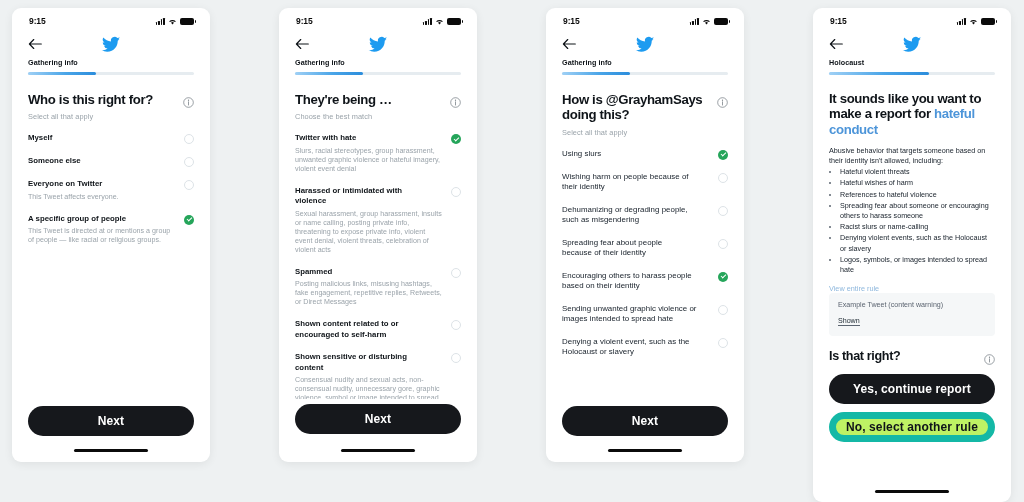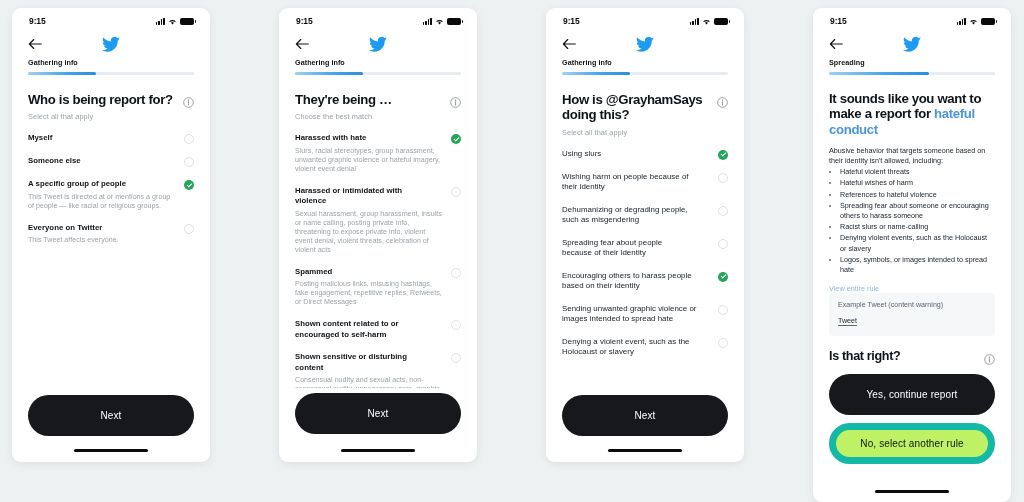--- a/index.html
+++ b/index.html
@@ -93,22 +93,22 @@
   .rulelink { display:block; font-size: 7.3px; color: #8fb8dd; margin-top: 9px; cursor: pointer; }
 
   .examplebox { background: #f5f7f8; border-radius: 4px; padding: 8px 9px 9px 9px; }
   .ex-title { font-size: 7.1px; color: #5b6470; }
   .ex-view { display:inline-block; font-size: 7.1px; color: #1b2730; margin-top: 7px;
              border-bottom: 1px solid #5b6470; cursor: pointer; }
 
   h2.q { font-size: 12.6px; font-weight: 700; color: #0f1419; letter-spacing: -0.35px; }
 
   
-  .btn { height: 41px; border-radius: 999px; display: flex; align-items: center;
-         justify-content: center; font-size: 10px; font-weight: 400; cursor: pointer;
+  .btn { height: 30px; border-radius: 999px; display: flex; align-items: center;
+         justify-content: center; font-size: 12px; font-weight: 700; cursor: pointer;
          letter-spacing: .12px; }
   .btn.dark { background: #16181c; color: #fff; }
   .btn.light { background: #bef264; color: #0f1419; border: 7px solid #14b8a6; }
 
   .footer { position: absolute; left: 0; right: 0; padding: 0 16px; }
   .footer.f1 { bottom: 26px; }
   .footer.sticky { background: #fff; padding-top: 5px; padding-bottom: 2px; }
 
   .homebar { position: absolute; left: 50%; transform: translateX(-50%);
              width: 74px; height: 3px; border-radius: 3px; background: #0b0b0b; }
@@ -146,21 +146,21 @@
           </svg></span>
     </div>
     <div class="steprow">
       <div class="steplabel">Gathering info</div>
       <div class="track">
         <div class="fill" style="width:41%"></div>
       </div>
     </div>
     <div class="screen">
       <div class="titlerow">
-        <h1 class="title">Who is being report for?</h1>
+        <h1 class="title">Who is this right for?</h1>
         <span class="infoicon"><svg viewBox="0 0 24 24" width="11" height="11">
               <circle cx="12" cy="12" r="10.5" fill="none" stroke="#6e767d" stroke-width="1.5"></circle>
               <circle cx="12" cy="7" r="1.3" fill="#6e767d"></circle>
               <path d="M12 10.5v7" stroke="#6e767d" stroke-width="1.6" stroke-linecap="round"></path>
             </svg></span>
       </div>
       <div class="subtitle">Select all that apply</div>
 
       <div class="opt">
         <div>
@@ -169,31 +169,31 @@
         <span class="radio"></span>
       </div>
       <div class="opt">
         <div>
             <div class="opt-lbl">Someone else</div>
           </div>
         <span class="radio"></span>
       </div>
       <div class="opt">
         <div>
+          <div class="opt-lbl">Everyone on Twitter</div>
+          <div class="opt-desc">This Tweet affects everyone.</div>
+        </div>
+        <span class="radio"></span>
+      </div>
+      <div class="opt">
+        <div>
           <div class="opt-lbl">A specific group of people</div>
           <div class="opt-desc">This Tweet is directed at or mentions a group of people — like racial or religious groups.</div>
         </div>
         <span class="radio on"></span>
-      </div>
-      <div class="opt">
-        <div>
-          <div class="opt-lbl">Everyone on Twitter</div>
-          <div class="opt-desc">This Tweet affects everyone.</div>
-        </div>
-        <span class="radio"></span>
       </div>
     </div>
     <div class="footer f1">
       <div class="btn dark">Next</div>
     </div>
     <div class="homebar" style="bottom:10px"></div>
   </div>
 
   <div class="phone" id="phone2">
     <div class="statusbar">
@@ -234,21 +234,21 @@
         <span class="infoicon"><svg viewBox="0 0 24 24" width="11" height="11">
               <circle cx="12" cy="12" r="10.5" fill="none" stroke="#6e767d" stroke-width="1.5"></circle>
               <circle cx="12" cy="7" r="1.3" fill="#6e767d"></circle>
               <path d="M12 10.5v7" stroke="#6e767d" stroke-width="1.6" stroke-linecap="round"></path>
             </svg></span>
       </div>
       <div class="subtitle">Choose the best match</div>
 
       <div class="opt">
         <div>
-          <div class="opt-lbl">Harassed with hate</div>
+          <div class="opt-lbl">Twitter with hate</div>
           <div class="opt-desc">Slurs, racial stereotypes, group harassment, unwanted graphic violence or hateful imagery, violent event denial</div>
         </div>
         <span class="radio on"></span>
       </div>
       <div class="opt">
         <div>
           <div class="opt-lbl">Harassed or intimidated with violence</div>
           <div class="opt-desc">Sexual harassment, group harassment, insults or name calling, posting private info, threatening to expose private info, violent event denial, violent threats, celebration of violent acts</div>
         </div>
         <span class="radio"></span>
@@ -394,41 +394,41 @@
     </div>
     <div class="navrow">
       <span class="backarrow"><svg viewBox="0 0 20 20" width="14" height="14">
             <path d="M8.2 3.6 2 10l6.2 6.4M2.3 10H19" stroke="#0f1419" stroke-width="1.7" fill="none" stroke-linecap="round" stroke-linejoin="round"></path>
           </svg></span>
       <span class="bird"><svg viewBox="0 0 24 24" width="19" height="19">
             <path fill="#1d9bf0" d="M23.6 4.6a9.4 9.4 0 0 1-2.7.8 4.7 4.7 0 0 0 2.1-2.6 9.4 9.4 0 0 1-3 1.1 4.7 4.7 0 0 0-8 4.3A13.3 13.3 0 0 1 2.3 3.3a4.7 4.7 0 0 0 1.5 6.3 4.6 4.6 0 0 1-2.2-.6v.1a4.7 4.7 0 0 0 3.8 4.6 4.7 4.7 0 0 1-2.1.1 4.7 4.7 0 0 0 4.4 3.3A9.5 9.5 0 0 1 0 19.1a13.3 13.3 0 0 0 7.2 2.1c8.6 0 13.3-7.1 13.3-13.3v-.6a9.5 9.5 0 0 0 2.3-2.4z"></path>
           </svg></span>
     </div>
     <div class="steprow">
-      <div class="steplabel">Spreading</div>
+      <div class="steplabel">Holocaust</div>
       <div class="track">
         <div class="fill" style="width:60%"></div>
       </div>
     </div>
     <div class="screen">
       <h1 class="title" style="margin-top:16px"><span>It sounds like you want to make a report for </span><span class="accent">hateful conduct</span></h1>
       <div class="para">Abusive behavior that targets someone based on their identity isn't allowed, including:</div>
       <ul class="bullets">
         <li>Hateful violent threats</li>
         <li>Hateful wishes of harm</li>
         <li>References to hateful violence</li>
         <li>Spreading fear about someone or encouraging others to harass someone</li>
         <li>Racist slurs or name-calling</li>
         <li>Denying violent events, such as the Holocaust or slavery</li>
         <li>Logos, symbols, or images intended to spread hate</li>
       </ul>
       <span class="rulelink">View entire rule</span>
       <div class="examplebox">
         <div class="ex-title">Example Tweet (content warning)</div>
-        <span class="ex-view">Tweet</span>
+        <span class="ex-view">Shown</span>
       </div>
       <div class="titlerow" style="margin-top:13px; align-items:center;">
         <h2 class="q">Is that right?</h2>
         <span class="infoicon" style="margin-top:0"><svg viewBox="0 0 24 24" width="11" height="11">
               <circle cx="12" cy="12" r="10.5" fill="none" stroke="#6e767d" stroke-width="1.5"></circle>
               <circle cx="12" cy="7" r="1.3" fill="#6e767d"></circle>
               <path d="M12 10.5v7" stroke="#6e767d" stroke-width="1.6" stroke-linecap="round"></path>
             </svg></span>
       </div>
       <div class="btn dark" style="margin-top:11px">Yes, continue report</div>

